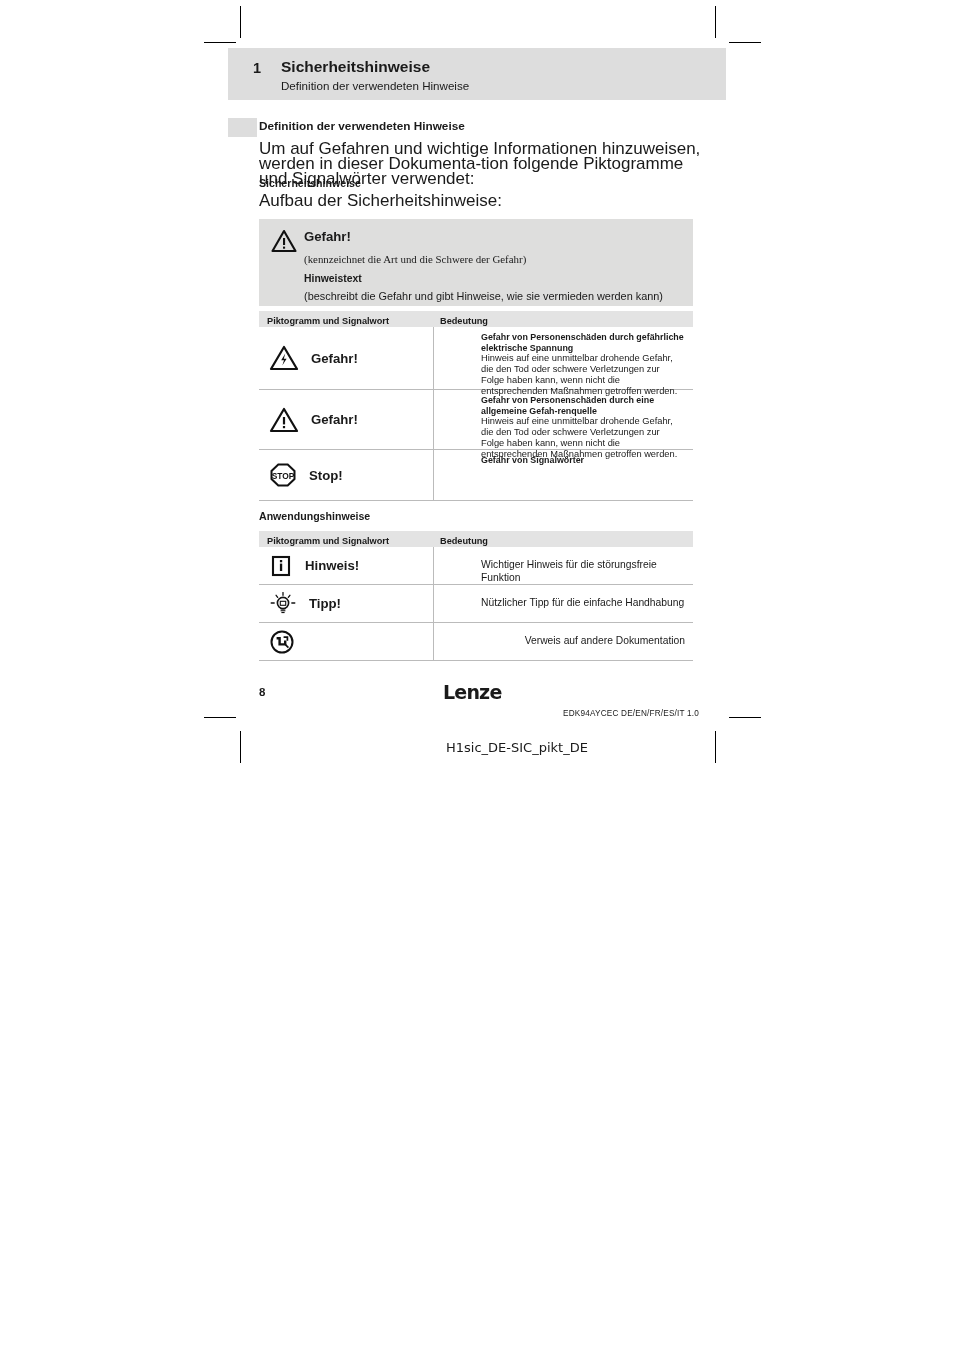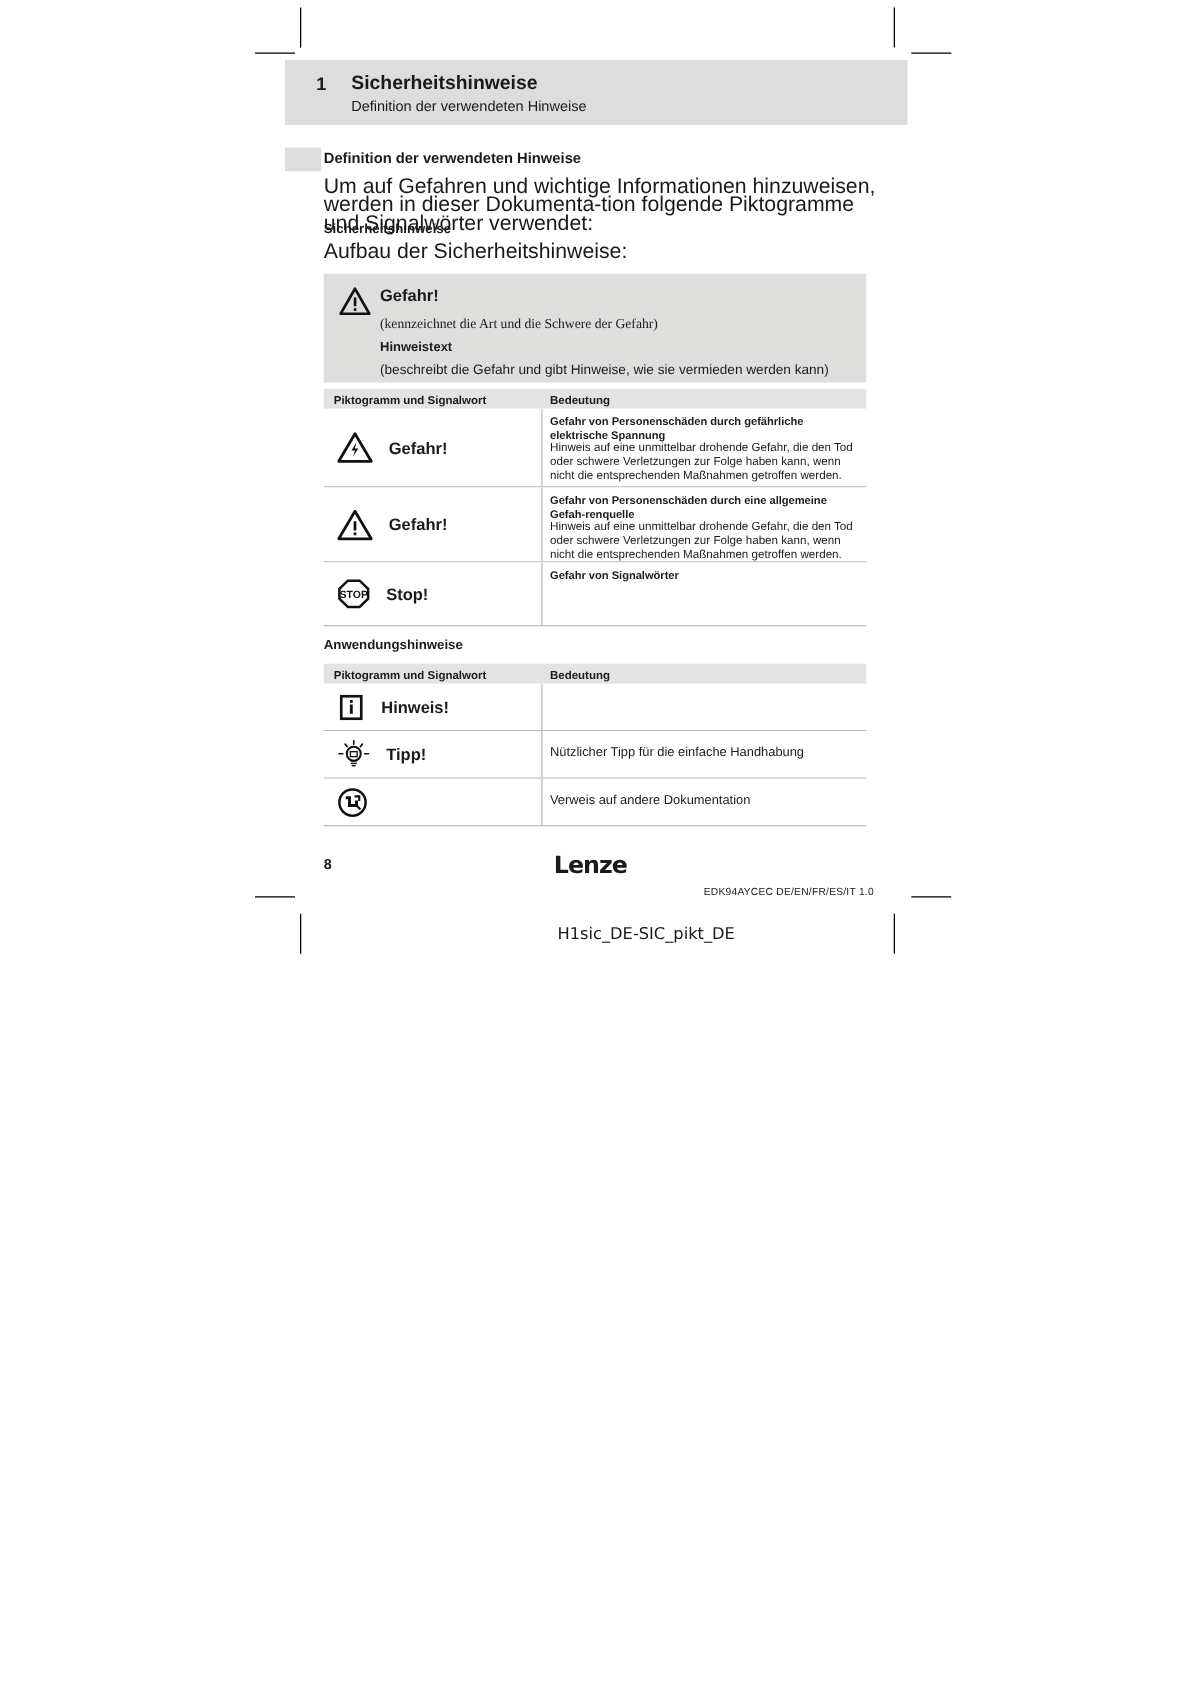--- a/index.html
+++ b/index.html
@@ -141,20 +141,21 @@
     box-sizing: border-box;
     border-right: 1px solid #bbbbbb;
     display: flex;
     align-items: center;
     padding-left: 10px;
   }
   .trow .c2 {
     flex: 1;
     box-sizing: border-box;
     padding: 5px 8px 6px 6px;
+    margin-left: 41px;
   }
   .sig-word {
     font-size: 13.2px;
     font-weight: bold;
     margin-left: 12px;
   }
   .mean-title {
     font-size: 8.9px;
     font-weight: bold;
     line-height: 10.6px;
@@ -315,20 +316,23 @@
   <div class="trow" style="height:37px;">
     <div class="c1">
       <div class="icon-box" style="width:24px;height:24px;">
         <svg viewBox="0 0 24 24" width="24" height="24">
           <rect x="4" y="3" width="16" height="18" fill="none" stroke="#111" stroke-width="2.1"></rect>
           <rect x="10.9" y="9.6" width="2.3" height="7.4" fill="#111"></rect>
           <rect x="10.9" y="6" width="2.3" height="2.3" fill="#111"></rect>
         </svg>
       </div>
       <span class="sig-word">Hinweis!</span>
+    </div>
+    <div class="c2" style="padding-top:11px;">
+      <span class="mean-single">Wichtiger Hinweis für die störungsfreie Funktion</span>
     </div>
   </div>
 
   <div class="trow" style="height:37px;">
     <div class="c1">
       <div class="icon-box" style="width:28px;height:26px;">
         <svg viewBox="0 0 28 26" width="28" height="26">
           <circle cx="14" cy="12" r="5.6" fill="none" stroke="#111" stroke-width="1.6"></circle>
           <rect x="11.3" y="10.3" width="5.4" height="4" fill="none" stroke="#111" stroke-width="1.1"></rect>
           <rect x="11.6" y="17.4" width="4.8" height="1.1" fill="#111"></rect>
@@ -343,21 +347,21 @@
           </g>
         </svg>
       </div>
       <span class="sig-word">Tipp!</span>
     </div>
     <div class="c2" style="padding-top:11px;">
       <span class="mean-single">Nützlicher Tipp für die einfache Handhabung</span>
     </div>
   </div>
 
-  <div class="trow" style="height:37px;">
+  <div class="trow" style="height:37px;text-align:right;">
     <div class="c1">
       <div class="icon-box" style="width:26px;height:26px;">
         <svg viewBox="0 0 26 26" width="26" height="26">
           <circle cx="13" cy="13" r="10.5" fill="none" stroke="#111" stroke-width="2"></circle>
           <path d="M7.6 9.2 L10.6 9.2 L10.6 15.4 L16.2 15.4 L16.2 11.4" fill="none" stroke="#111" stroke-width="2.4" stroke-linejoin="miter"></path>
           <path d="M14.6 8.1 L18.4 8.1 L18.4 11.8" fill="none" stroke="#111" stroke-width="1.7"></path>
           <path d="M16.2 15.4 L19.4 18.6" fill="none" stroke="#111" stroke-width="1.7"></path>
         </svg>
       </div>
       <span class="sig-word"></span>

